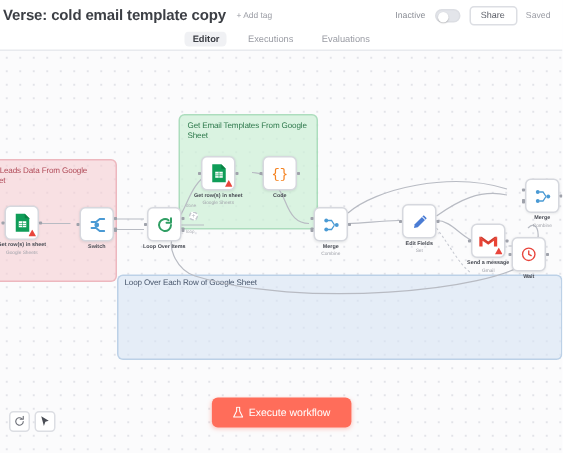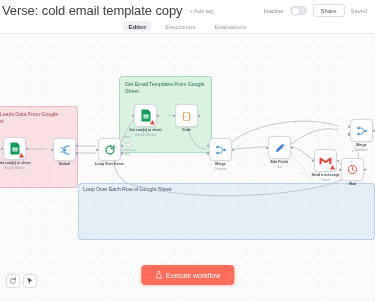--- a/index.html
+++ b/index.html
@@ -10,22 +10,22 @@
   }
   #app { position: relative; width: 375px; height: 302px; background: #fff; }
 
   
   .header {
     position: absolute; top: 0; left: 0; width: 375px; height: 21px;
     background: #ffffff; display: flex; align-items: center;
     padding: 0 6px; z-index: 30;
   }
   .wf-title {
-    font-size: 13px; color: #3c3f45; white-space: nowrap;
-    letter-spacing: -0.1px; margin-left: -4px;
+    font-size: 10px; color: #3c3f45; white-space: nowrap;
+    letter-spacing: -0.1px; margin-left: -4px; font-weight: bold;
   }
   .add-tag {
     font-size: 5.6px; color: #9a9ca4; margin-left: 7px; white-space: nowrap;
   }
   .hdr-right {
     margin-left: auto; display: flex; align-items: center; gap: 6px;
   }
   .inactive-lbl { font-size: 5.8px; color: #8a8d95; }
   .toggle {
     width: 17px; height: 9.5px; border-radius: 6px;

